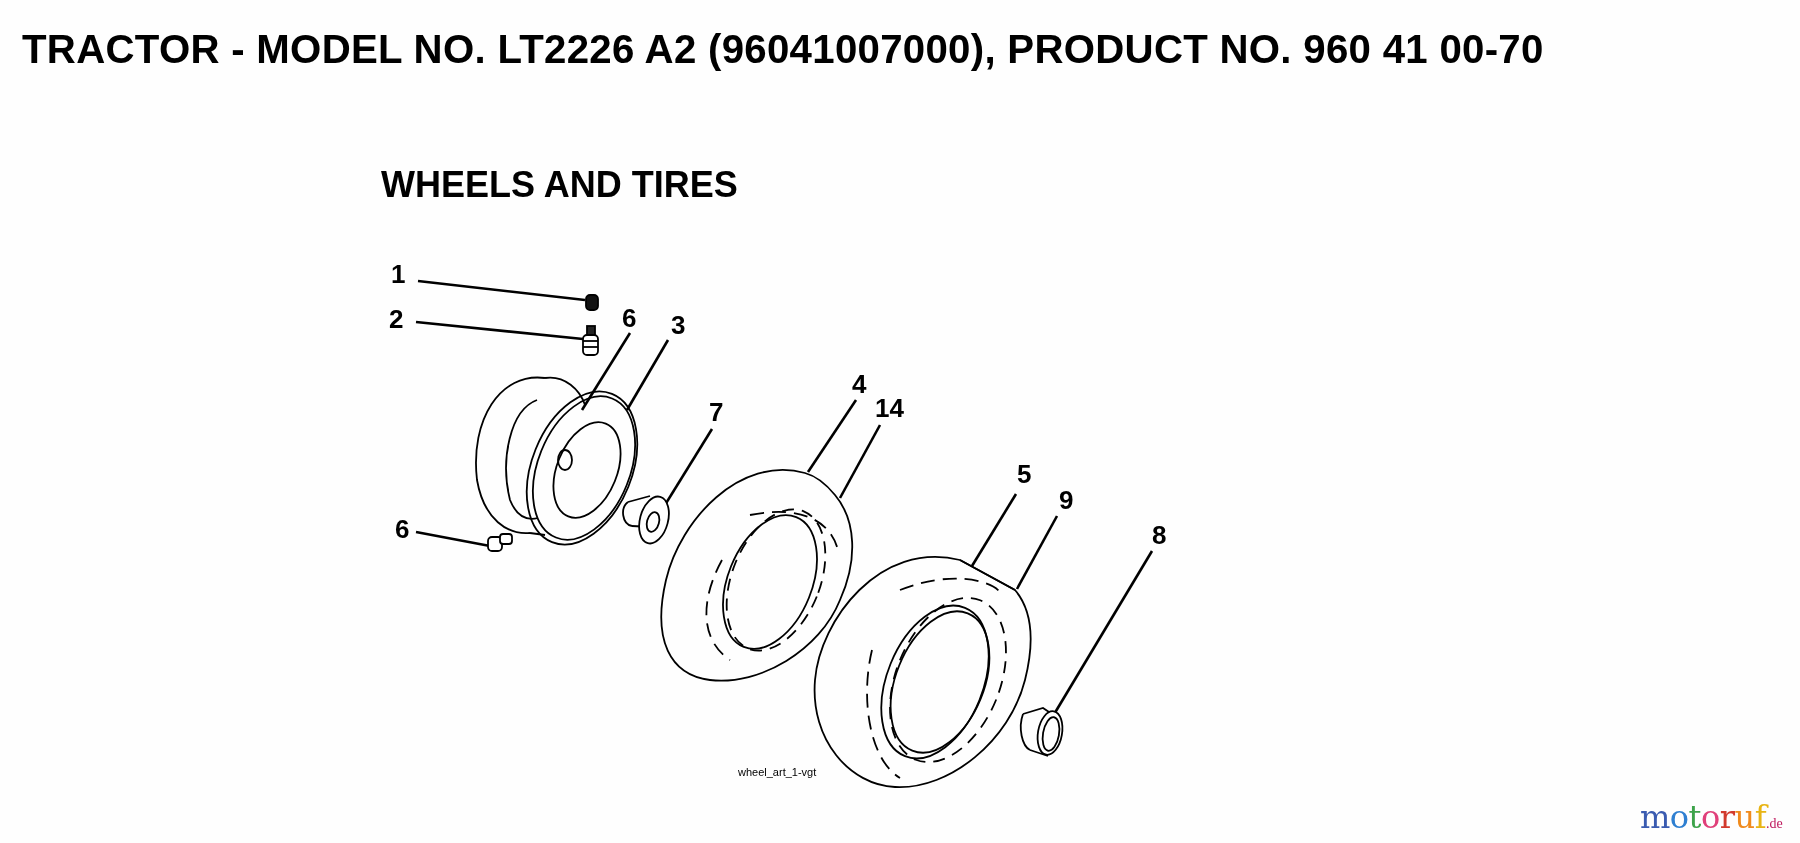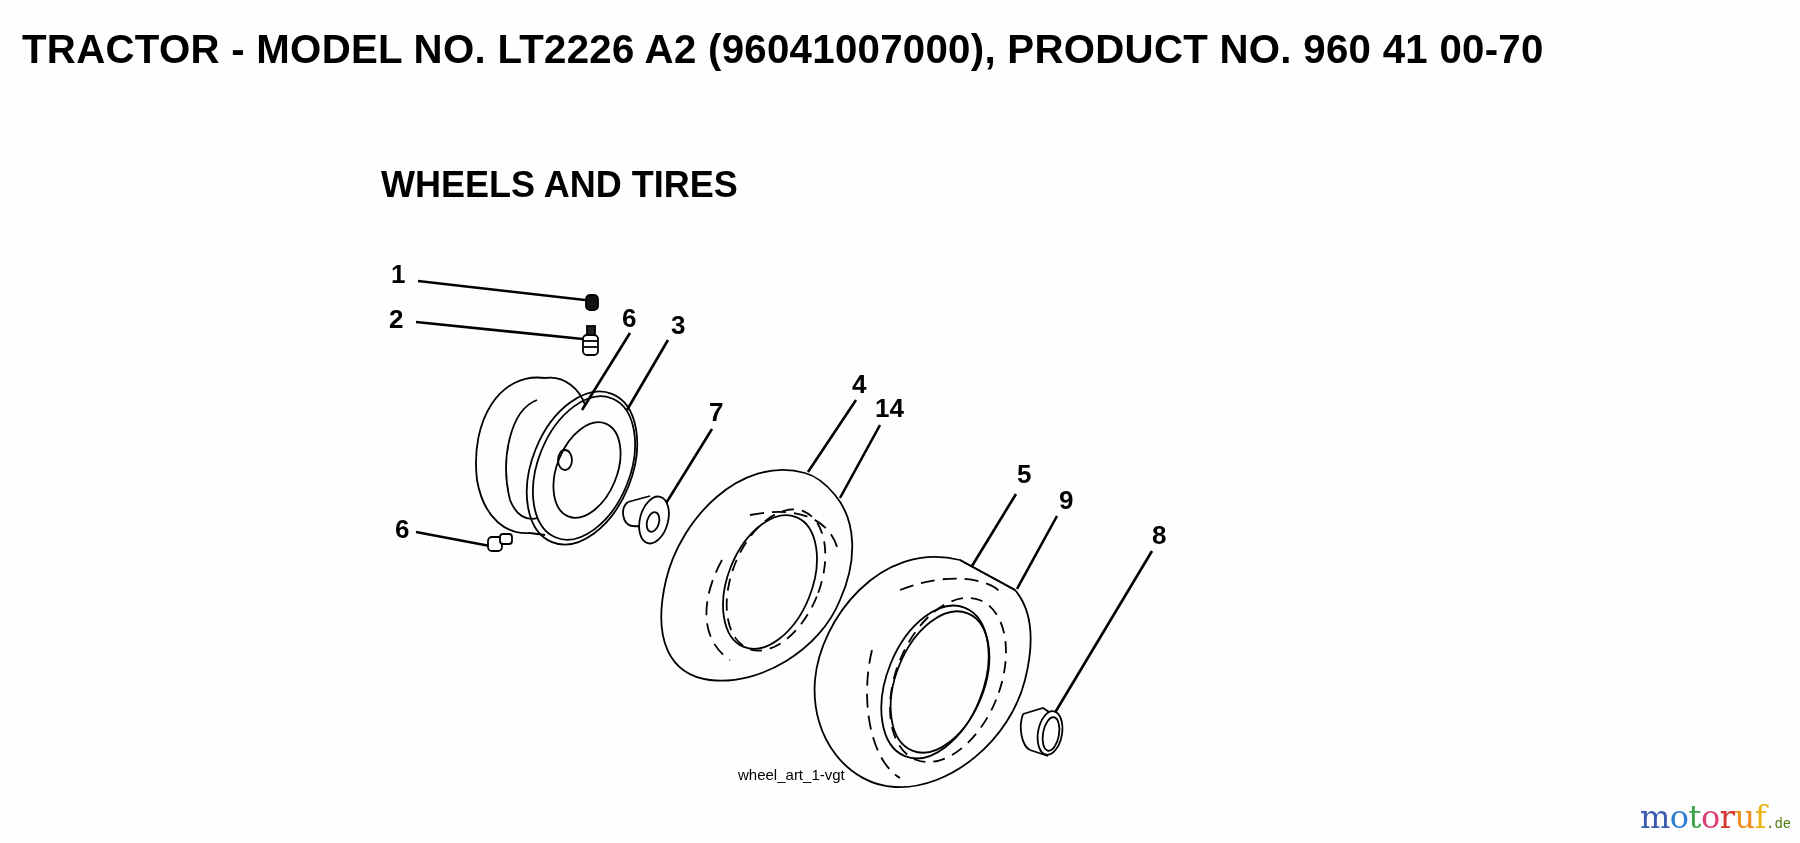--- a/index.html
+++ b/index.html
@@ -1,23 +1,23 @@
 <!DOCTYPE html>
 <html><head>
 <meta charset="utf-8">
 <style>
   html, body { margin: 0; padding: 0; background: #fefefe; }
   body { width: 1800px; height: 843px; position: relative; overflow: hidden; font-family: "Liberation Sans", sans-serif; color: #000; }
   .page-title { position: absolute; left: 22px; top: 26px; font-size: 41px; font-weight: bold; letter-spacing: 0.3px; white-space: nowrap; transform: scaleX(0.98); transform-origin: left top; }
   .section-title { position: absolute; left: 381px; top: 164px; font-size: 36px; font-weight: bold; white-space: nowrap; }
   svg.diagram { position: absolute; left: 0; top: 0; width: 1800px; height: 843px; }
   .callout { position: absolute; font-size: 26px; font-weight: bold; line-height: 1; }
-  .art-id { position: absolute; left: 738px; top: 766px; font-size: 15px; }
+  .art-id { position: absolute; left: 738px; top: 766px; font-size: 11px; }
   .logo { position: absolute; left: 1640px; top: 798px; font-family: "DejaVu Serif", serif; font-size: 32px; white-space: nowrap; letter-spacing: -0.5px; }
-  .logo .tld { font-family: Liberation Mono, monospace; font-size: 14px; color: #4d7c0f; letter-spacing: 0; }
+  .logo .tld { font-family: Liberation Serif, serif; font-size: 14px; color: #be185d; letter-spacing: 0; }
 </style>
 </head>
 <body>
 
 <div class="page-title">TRACTOR - MODEL NO. LT2226 A2 (96041007000), PRODUCT NO. 960 41 00-70</div>
 <div class="section-title">WHEELS AND TIRES</div>
 
 <svg class="diagram" viewBox="0 0 1800 843" xmlns="http://www.w3.org/2000/svg" fill="none" stroke="#000" stroke-width="1.8">
 
   <g stroke-width="2.6">

